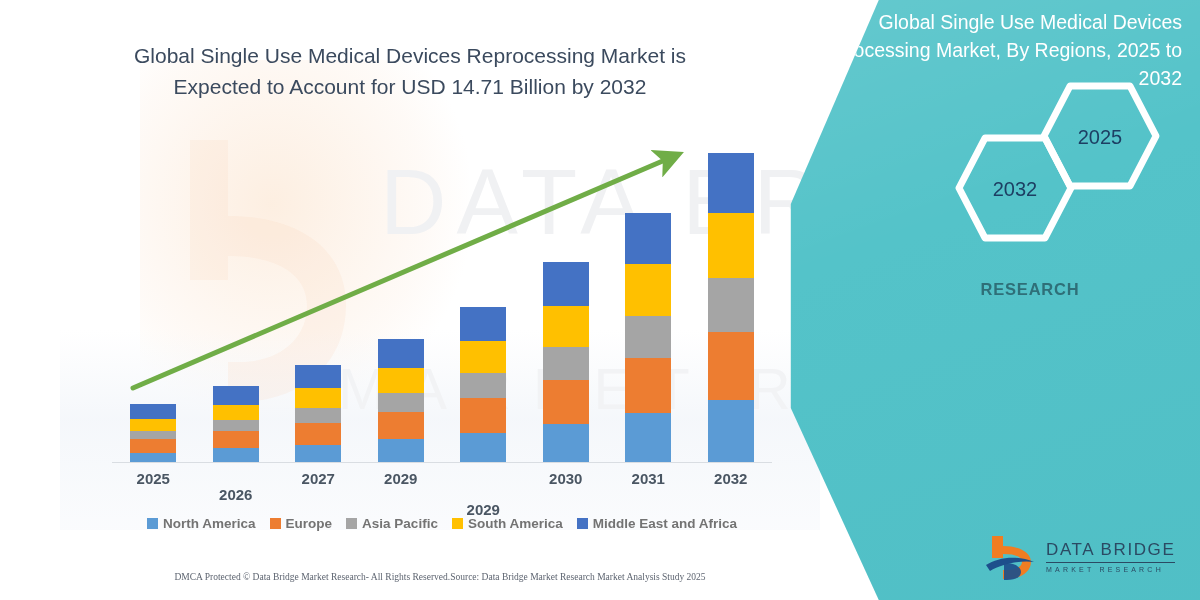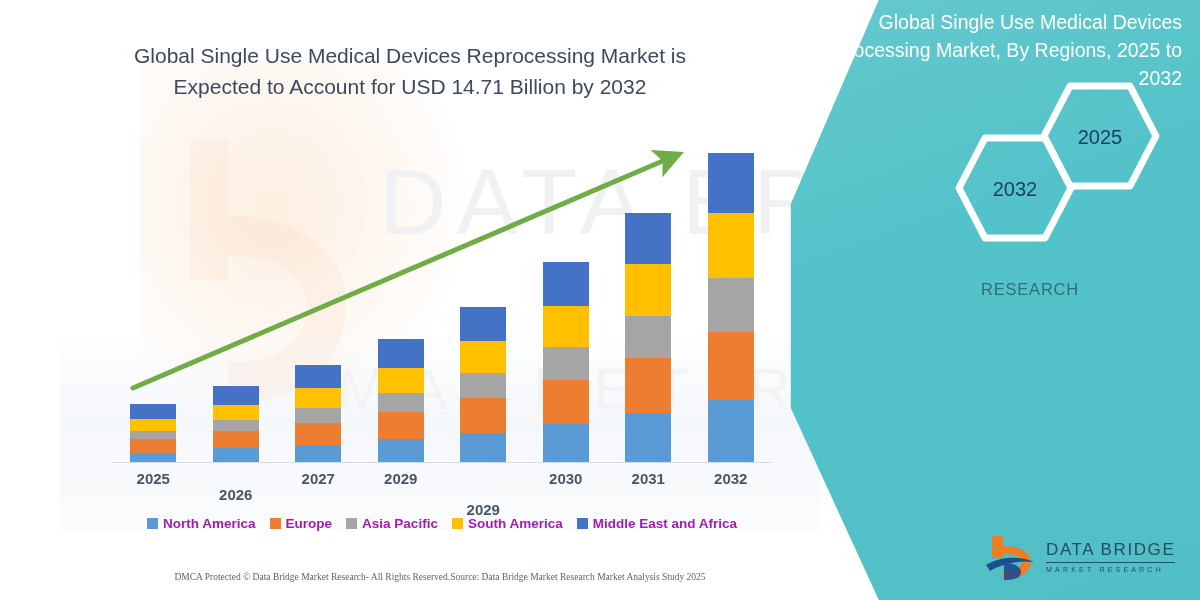--- a/index.html
+++ b/index.html
@@ -31,21 +31,21 @@
   .teal-panel{position:absolute;right:0;top:0;width:440px;height:600px;
     background:#54c3c9;
     clip-path:polygon(27% 0%, 100% 0%, 100% 100%, 27% 100%, 7% 68%, 7% 34%);
     overflow:hidden;}
   .teal-grad{position:absolute;inset:0;
     background:linear-gradient(160deg, rgba(255,255,255,.10) 0%, rgba(255,255,255,0) 38%, rgba(60,170,180,.16) 100%);}
   .panel-title{position:absolute;right:18px;top:8px;width:380px;text-align:right;
     color:#ffffff;font-size:19.5px;line-height:28px;font-weight:400;}
   .panel-brand{position:absolute;right:20px;top:276px;width:300px;text-align:center;
     color:#2f6f78;font-size:16.5px;line-height:27px;letter-spacing:.8px;font-weight:400;}
-  .panel-brand .l2{display:block;}
+  .panel-brand .l2{display:block;font-weight:bold;}
 
   
   .hex-wrap{position:absolute;left:0;top:0;width:440px;height:600px;pointer-events:none;}
   .hex{position:absolute;}
   .hex text{font-family:"Liberation Sans",sans-serif;font-size:20px;fill:#1d3f63;font-weight:400;}
 
   
   .main-title{position:absolute;left:110px;top:40px;width:600px;text-align:center;
     color:#3b4a5e;font-size:21px;line-height:31px;font-weight:400;}
 
@@ -61,21 +61,21 @@
     color:#4a5663;font-size:15px;font-weight:700;}
 
   
   .arrow{position:absolute;left:0;top:0;width:820px;height:600px;pointer-events:none;}
 
   
   .legend{position:absolute;left:112px;top:512px;width:660px;height:22px;
     display:flex;align-items:center;justify-content:center;gap:14px;}
   .legend-item{display:flex;align-items:center;gap:5px;}
   .legend-swatch{width:11px;height:11px;display:inline-block;}
-  .legend-label{font-size:13.5px;color:#a21caf;font-weight:700;white-space:nowrap;}
+  .legend-label{font-size:13.5px;color:#737373;font-weight:700;white-space:nowrap;}
 
   
   .footer{position:absolute;left:95px;top:568px;width:690px;height:18px;
     display:flex;justify-content:center;align-items:center;}
   .footer span{font-family:"Liberation Serif",serif;font-size:9.5px;color:#5d6470;white-space:nowrap;}
 
   
   .logo{position:absolute;right:16px;bottom:14px;width:200px;height:52px;}
   .logo-text{position:absolute;left:62px;top:6px;}
   .logo-main{font-size:17px;letter-spacing:1.6px;color:#2b4a63;font-weight:400;

